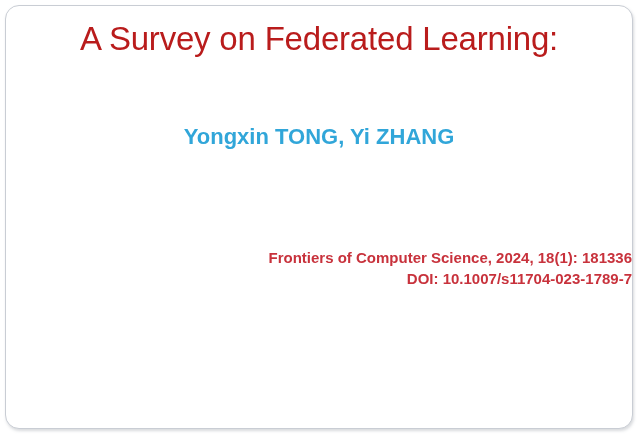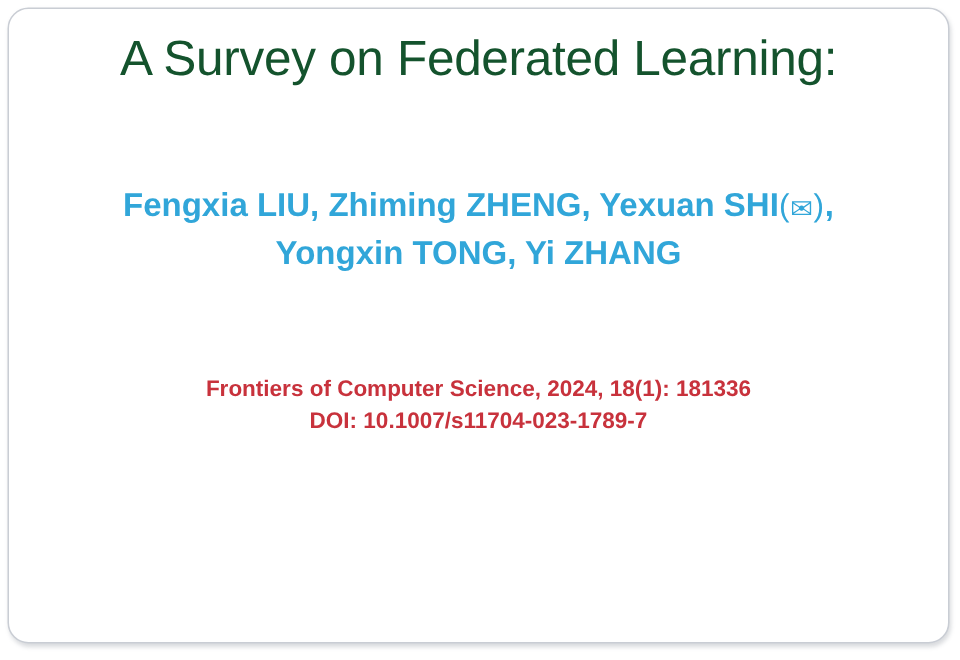--- a/index.html
+++ b/index.html
@@ -33,21 +33,21 @@
 
   
   .title-block {
     margin-top: 14px;
     width: 100%;
     text-align: center;
     line-height: 1.18;
   }
   .title-line {
     display: block;
-    color: #14532d;
+    color: #b91c1c;
     font-size: 33px;
     font-weight: 400;
     letter-spacing: -0.2px;
     white-space: nowrap;
   }
 
   
   .authors-block {
     margin-top: 62px;
     width: 100%;
@@ -68,44 +68,43 @@
   }
   .env-glyph {
     display: inline-block;
     font-size: 18px;
     line-height: 1;
     transform: translateY(1px);
   }
 
   
   .citation-block {
-    margin-top: 66px;
+    margin-top: 96px;
     width: 100%;
-    text-align: center;
+    text-align: right;
     line-height: 1.38;
   }
   .citation-line {
     display: block;
     color: #c8323c;
     font-size: 15px;
     font-weight: bold;
     white-space: nowrap;
   }
 </style>
 </head>
 <body>
 
 <div class="slide-card">
 
   <div class="title-block">
     <span class="title-line">A Survey on Federated Learning:</span>
   </div>
 
   <div class="authors-block">
-    <span class="author-line"><span>Fengxia LIU, Zhiming ZHENG,  Yexuan SHI</span><span class="envelope-mark"><span>(</span><span class="env-glyph">✉</span><span>)</span></span><span>,</span></span>
     <span class="author-line">Yongxin TONG,  Yi ZHANG</span>
   </div>
 
   <div class="citation-block">
     <span class="citation-line">Frontiers of Computer Science, 2024, 18(1): 181336</span>
     <span class="citation-line">DOI: 10.1007/s11704-023-1789-7</span>
   </div>
 
 </div>
 

